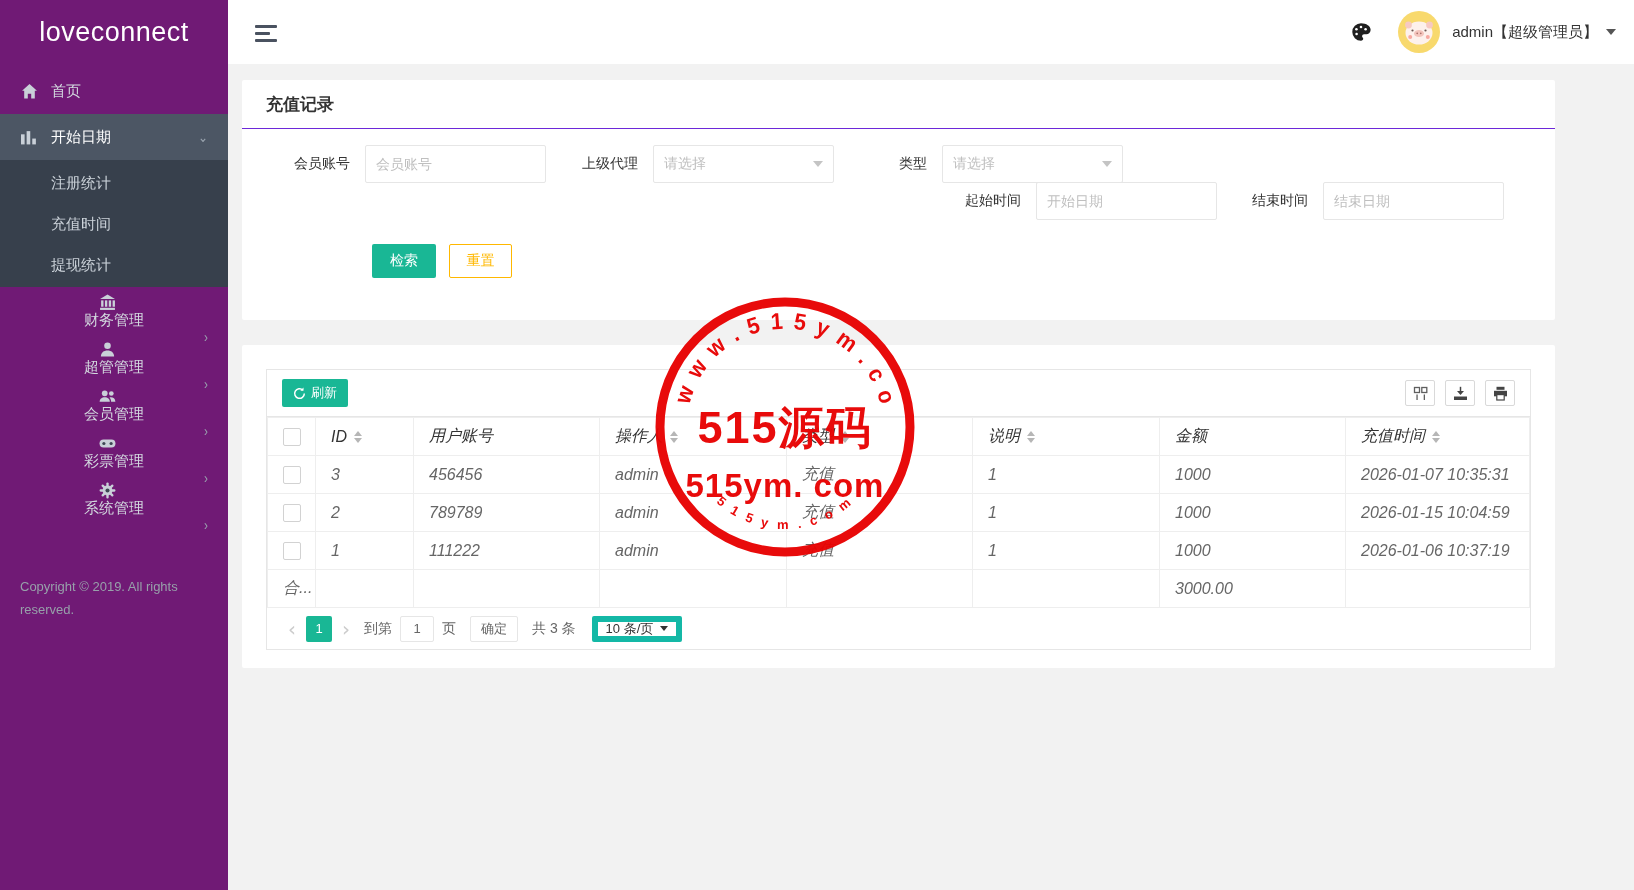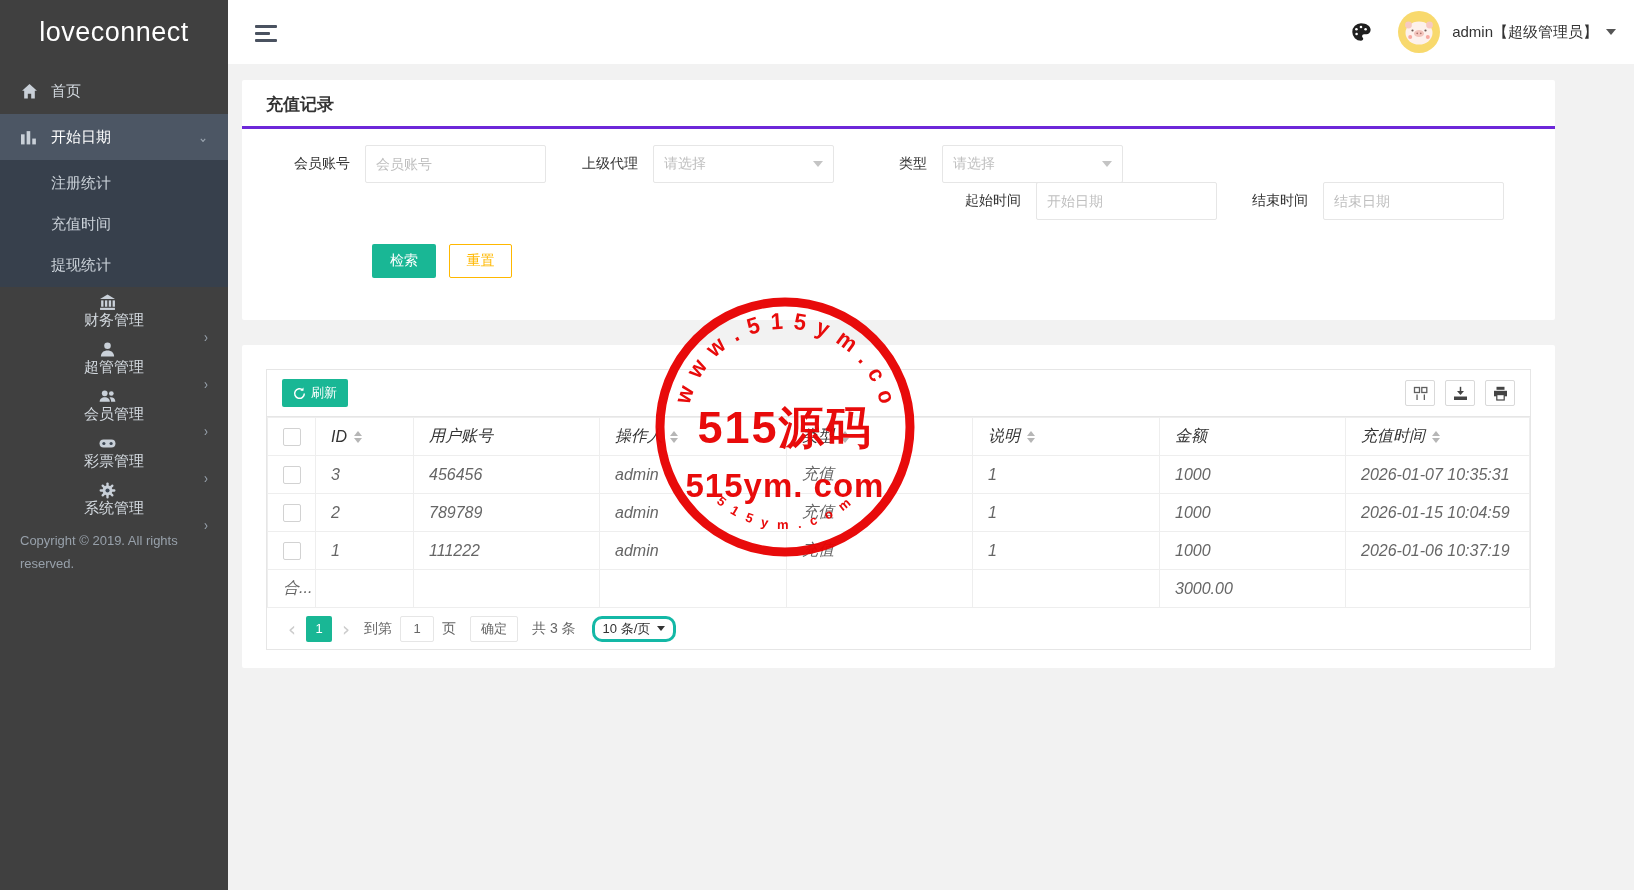--- a/index.html
+++ b/index.html
@@ -1,55 +1,55 @@
 <!DOCTYPE html>
 <html><head>
 <meta charset="utf-8">
 <style>
   * { margin:0; padding:0; box-sizing:border-box; }
   html,body { width:1634px; height:890px; overflow:hidden;
     font-family:"Liberation Sans", sans-serif; background:#f2f2f2; }
   .app { position:relative; width:1634px; height:890px; }
 
   
-  .sidebar { position:absolute; left:0; top:0; width:228px; height:890px; background:#404040; z-index:5; }
+  .sidebar { position:absolute; left:0; top:0; width:228px; height:890px; background:#701a75; z-index:5; }
   .logo { height:64px; display:flex; align-items:center; justify-content:center;
     color:#fff; font-size:27px; letter-spacing:.5px; }
   .nav { margin-top:4px; }
   .nav-item { height:46px; display:flex; align-items:center; padding:0 20px;
     color:#d3d9df; font-size:15px; cursor:pointer; }
   .nav-item .nicon { width:18px; height:18px; margin-right:13px; display:flex; align-items:center; justify-content:center; }
   .nav-item .nicon svg { fill:#c9d0d8; }
   .nav-item .arrow { margin-left:auto; color:#9aa4af; font-size:12px; transform:scaleY(1.2); }
   .nav-item.active { background:#4c5664; color:#fff; }
   .nav-item.h47 { height:47px;flex-direction:column; }
   .submenu { background:#37404c; padding:2px 0; }
   .submenu-item { height:41px; line-height:41px; padding-left:51px; color:#ccd3da; font-size:15px; cursor:pointer; }
   .spacer7 { height:7px; }
-  .copyright { padding:0 20px; color:#97a0aa; font-size:13px; line-height:23px; width:210px; }
+  .copyright { margin-top:46px; padding:0 20px; color:#97a0aa; font-size:13px; line-height:23px; width:210px; }
 
   
   .header { position:absolute; left:228px; top:0; width:1406px; height:64px; background:#fff; }
   .burger { position:absolute; left:27px; top:25px; width:22px; cursor:pointer; }
   .burger i { display:block; height:3px; background:#4a5260; margin-bottom:4px; border-radius:1px; }
   .burger i:nth-child(1){ width:22px; } .burger i:nth-child(2){ width:15px; } .burger i:nth-child(3){ width:22px; margin-bottom:0; }
   .header-right { position:absolute; right:18px; top:0; height:64px; display:flex; align-items:center; }
   .palette { width:22px; height:22px; margin-right:26px; cursor:pointer; }
   .avatar { width:42px; height:42px; border-radius:50%; background:#f8d96d; display:flex; align-items:center;
     justify-content:center; overflow:hidden; cursor:pointer; }
   .username { margin-left:12px; font-size:15px; color:#333; cursor:pointer; }
   .caret-dn { margin-left:8px; width:0; height:0; border-left:5px solid transparent; border-right:5px solid transparent;
     border-top:6px solid #555; }
 
   
   .card { position:absolute; background:#fff; border-radius:2px; }
   .card1 { left:242px; top:80px; width:1313px; height:240px; }
   .card2 { left:242px; top:345px; width:1313px; height:323px; }
   .card-title { height:49px; line-height:49px; padding-left:24px; font-size:17px; font-weight:bold;
-    color:#333; border-bottom:3px solid #6d28d9; }
+    color:#333; border-bottom:1px solid #6d28d9; }
 
   
   .fgroup { position:absolute; display:flex; align-items:center; height:38px; }
   .fgroup label, .fgroup .flabel { font-size:14px; color:#333; margin-right:15px; white-space:nowrap;
     display:inline-block; text-align:right; }
   .w56 { width:56px; } .w28 { width:28px; }
   .f-input { width:181px; height:38px; border:1px solid #e6e6e6; border-radius:2px; padding:0 10px;
     font-size:14px; color:#666; outline:none; background:#fff; font-family:"Liberation Sans",sans-serif; }
   .f-input::placeholder { color:#bfbfbf; }
   .f-select { width:181px; height:38px; border:1px solid #e6e6e6; border-radius:2px; padding:0 10px;
@@ -87,21 +87,21 @@
   
   .pager { height:41px; display:flex; align-items:center; padding:0 15px; font-size:14px; color:#666; }
   .pg-chevron { color:#ccc; font-size:20px; line-height:1; padding:0 6px; cursor:pointer; font-family:"DejaVu Sans",sans-serif; }
   .pg-page { min-width:26px; height:26px; background:#19b795; color:#fff; border-radius:2px; display:flex;
     align-items:center; justify-content:center; margin:0 4px; font-size:13px; cursor:pointer; }
   .pg-text { margin:0 8px; }
   .pg-input { width:34px; height:26px; border:1px solid #e6e6e6; border-radius:2px; text-align:center;
     font-size:13px; color:#666; outline:none; }
   .pg-confirm { height:26px; padding:0 10px; background:#fff; border:1px solid #e6e6e6; border-radius:2px;
     color:#666; font-size:13px; margin:0 6px; cursor:pointer; font-family:"Liberation Sans",sans-serif; }
-  .pg-size { height:26px; border:3px solid #14b8a6; border-radius:10px; display:flex; align-items:center;
+  .pg-size { height:26px; border:6px solid #14b8a6; border-radius:2px; display:flex; align-items:center;
     padding:0 8px; margin-left:8px; font-size:13px; color:#333; cursor:pointer; }
   .pg-size .sel-caret2 { margin-left:7px; width:0; height:0; border-left:4px solid transparent;
     border-right:4px solid transparent; border-top:5px solid #333; }
 
   
   .stamp { position:absolute; left:649px; top:291px; z-index:50; pointer-events:none; opacity:.96; }
   .stamp text { font-family:"Liberation Sans",sans-serif; fill:#e80202; font-weight:bold; }
 </style>
 </head>
 <body>

